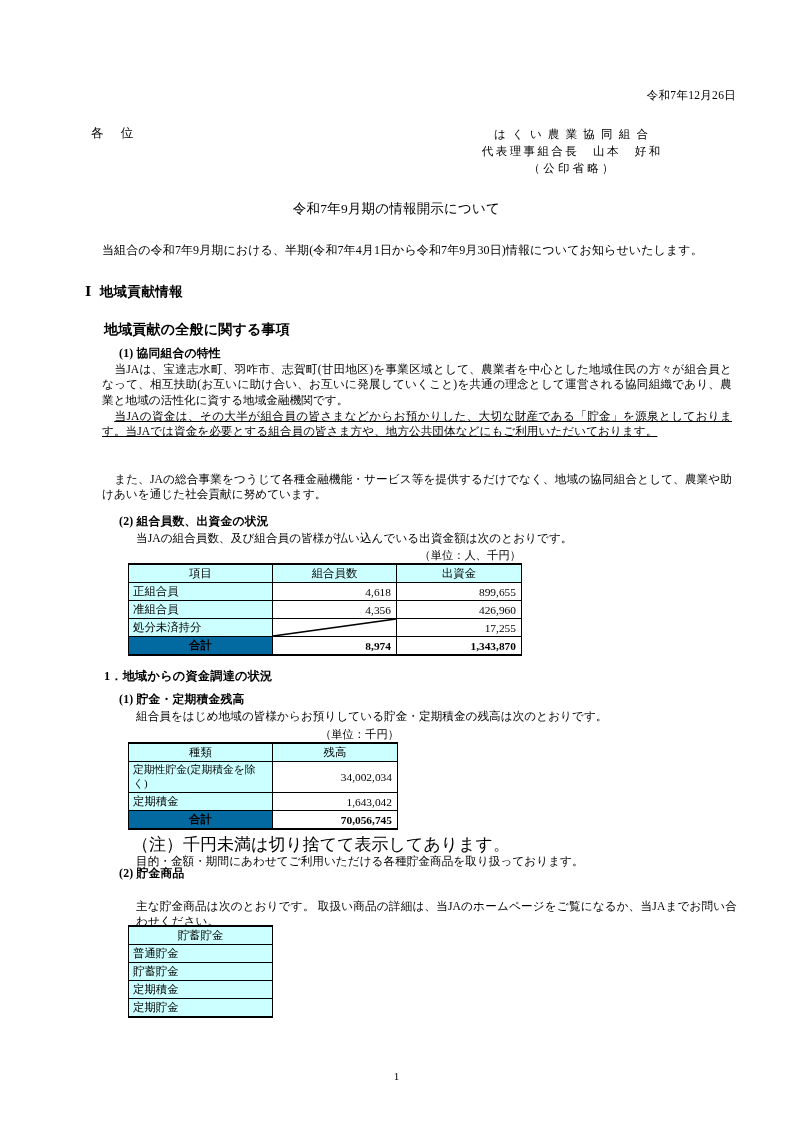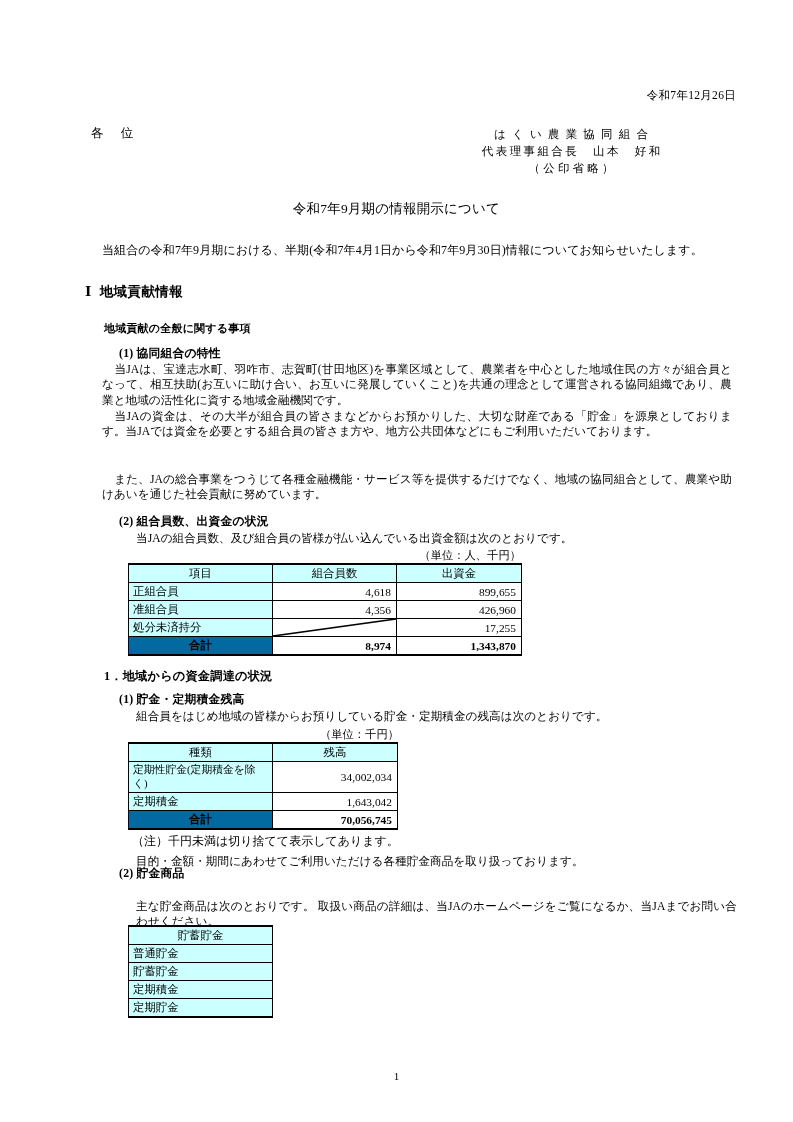--- a/index.html
+++ b/index.html
@@ -80,21 +80,21 @@
     left: 85px;
     font-size: 13.5px;
     font-weight: bold;
     letter-spacing: 0.4px;
     white-space: nowrap;
   }
   .sec-roman .numeral { margin-right: 8px; }
 
   .h-lv2 {
     position: absolute;
-    font-size: 11px;
+    font-size: 14px;
     font-weight: bold;
     letter-spacing: 0.2px;
     white-space: nowrap;
   }
   .h-lv3 {
     position: absolute;
     font-size: 11.8px;
     font-weight: bold;
     letter-spacing: 0.2px;
     white-space: nowrap;
@@ -106,21 +106,21 @@
     font-size: 11.6px;
     line-height: 15.4px;
     letter-spacing: 0.05px;
     text-align: justify;
     text-justify: inter-ideograph;
   }
   .para .ind { display: inline-block; width: 1.05em; }
 
   .note {
     position: absolute;
-    font-size: 12px;
+    font-size: 17px;
     white-space: nowrap;
     text-align: right;
   }
 
   
   .unit-label {
     position: absolute;
     font-size: 11.3px;
     white-space: nowrap;
     text-align: right;
@@ -207,21 +207,21 @@
   <div class="sec-roman">
     <span class="numeral">Ⅰ</span><span>地域貢献情報</span>
   </div>
 
   <div class="h-lv2" style="top:321px; left:104px;">地域貢献の全般に関する事項</div>
 
   <div class="h-lv3" style="top:346px; left:119px;">(1) 協同組合の特性</div>
 
   <div class="para" style="top:362px; left:102px; width:630px;"><span class="ind"></span><span>当JAは、宝達志水町、羽咋市、志賀町(甘田地区)を事業区域として、農業者を中心とした地域住民の方々が組合員となって、相互扶助(お互いに助け合い、お互いに発展していくこと)を共通の理念として運営される協同組織であり、農業と地域の活性化に資する地域金融機関です。</span></div>
 
-  <div class="para" style="top:409px; left:102px; width:630px;"><span class="ind"></span><span>当JAの資金は、その大半が組合員の皆さまなどからお預かりした、大切な財産である「貯金」を源泉としております。当JAでは資金を必要とする組合員の皆さま方や、地方公共団体などにもご利用いただいております。</span></div>
+  <div class="para" style="top:409px; left:102px; width:630px;text-decoration:underline;"><span class="ind"></span><span>当JAの資金は、その大半が組合員の皆さまなどからお預かりした、大切な財産である「貯金」を源泉としております。当JAでは資金を必要とする組合員の皆さま方や、地方公共団体などにもご利用いただいております。</span></div>
 
 
   <div class="para" style="top:472px; left:102px; width:630px;"><span class="ind"></span><span>また、JAの総合事業をつうじて各種金融機能・サービス等を提供するだけでなく、地域の協同組合として、農業や助けあいを通じた社会貢献に努めています。</span></div>
 
   <div class="h-lv3" style="top:514px; left:119px;">(2) 組合員数、出資金の状況</div>
 
   <div class="para" style="top:531px; left:136px; width:600px;">当JAの組合員数、及び組合員の皆様が払い込んでいる出資金額は次のとおりです。</div>
 
   <div class="unit-label" style="top:548px; left:0px; width:521px;">（単位：人、千円）</div>
 

